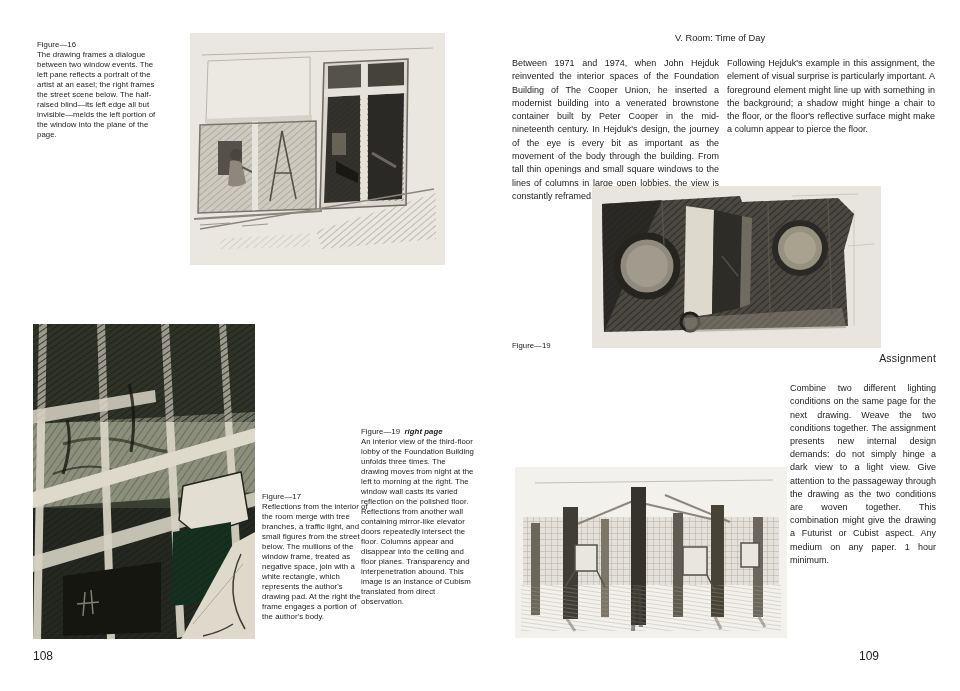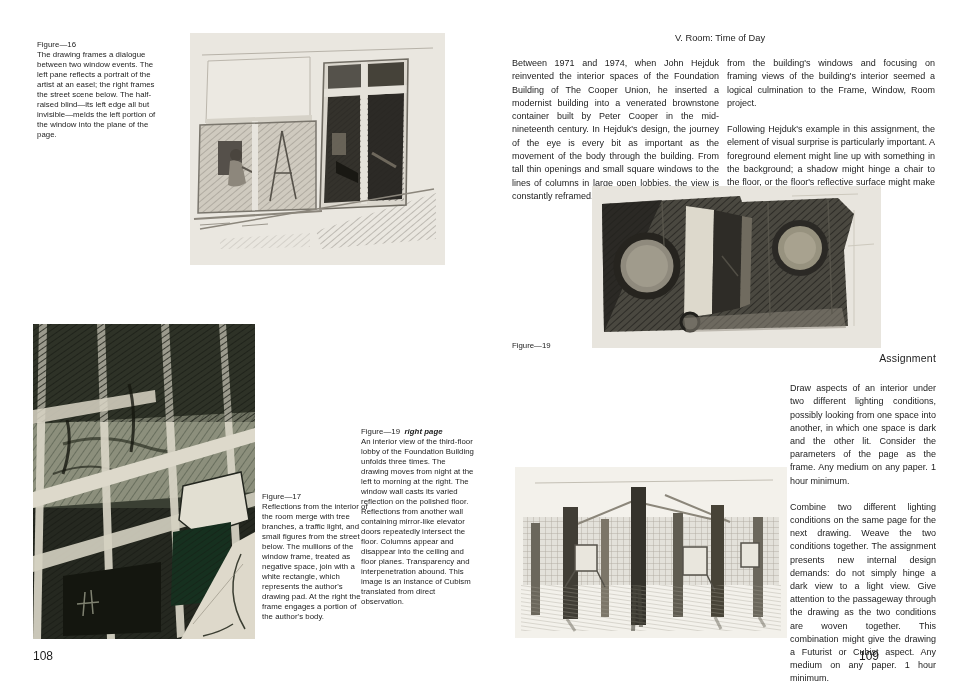--- a/index.html
+++ b/index.html
@@ -155,21 +155,20 @@
 
   <section class="page page-right"></section>
 
   <div class="running-head">V. Room: Time of Day</div>
 
   <div class="bodycol" style="left:512px;top:57px;width:207px;">
     <p>Between 1971 and 1974, when John Hejduk reinvented the interior spaces of the Foundation Building of The Cooper Union, he inserted a modernist building into a venerated brownstone container built by Peter Cooper in the mid-nineteenth century. In Hejduk's design, the journey of the eye is every bit as important as the movement of the body through the building. From tall thin openings and small square windows to the lines of columns in large open lobbies, the view is constantly reframed. Stepping back</p>
   </div>
 
   <div class="bodycol" style="left:727px;top:57px;width:208px;">
-    <p>from the building's windows and focusing on framing views of the building's interior seemed a logical culmination to the Frame, Window, Room project.</p>
     <p>Following Hejduk's example in this assignment, the element of visual surprise is particularly important. A foreground element might line up with something in the background; a shadow might hinge a chair to the floor, or the floor's reflective surface might make a column appear to pierce the floor.</p>
   </div>
 
   <figure class="fig fig18">
     <svg viewBox="0 0 289 162">
       <defs>
         <pattern id="ph18" patternUnits="userSpaceOnUse" width="5" height="5" patternTransform="rotate(48)">
           <line x1="0" y1="0" x2="0" y2="5" stroke="#1a1916" stroke-width="1.6"></line>
         </pattern>
       </defs>
@@ -188,21 +187,20 @@
       <circle cx="98" cy="136" r="9" fill="#55534a" stroke="#21201c" stroke-width="3"></circle>
       <polygon points="92,132 250,122 254,142 94,146" fill="#8f8a7d" opacity="0.5"></polygon>
       <path d="M176 16 L178 130 M236 14 L240 128 M70 16 L72 60 M130 70 L146 90" stroke="#5a574d" stroke-width="1.5" fill="none" opacity="0.8"></path>
     </svg>
   </figure>
 
   <div class="fig18-label">Figure—19</div>
 
   <div class="assignment">
     <div class="assignment-heading">Assignment</div>
-    <p>Draw aspects of an interior under two different lighting conditions, possibly looking from one space into another, in which one space is dark and the other lit. Consider the parameters of the page as the frame. Any medium on any paper. 1 hour minimum.</p>
     <p>Combine two different lighting conditions on the same page for the next drawing. Weave the two conditions together. The assignment presents new internal design demands: do not simply hinge a dark view to a light view. Give attention to the passageway through the drawing as the two conditions are woven together. This combination might give the drawing a Futurist or Cubist aspect. Any medium on any paper. 1 hour minimum.</p>
   </div>
 
   <figure class="fig fig19">
     <svg viewBox="0 0 272 171">
       <defs>
         <pattern id="ph19" patternUnits="userSpaceOnUse" width="6" height="6">
           <path d="M0 0 L0 6 M0 0 L6 0" stroke="#aaa499" stroke-width="0.9" fill="none"></path>
         </pattern>
         <pattern id="ph19f" patternUnits="userSpaceOnUse" width="7" height="4" patternTransform="rotate(8)">

